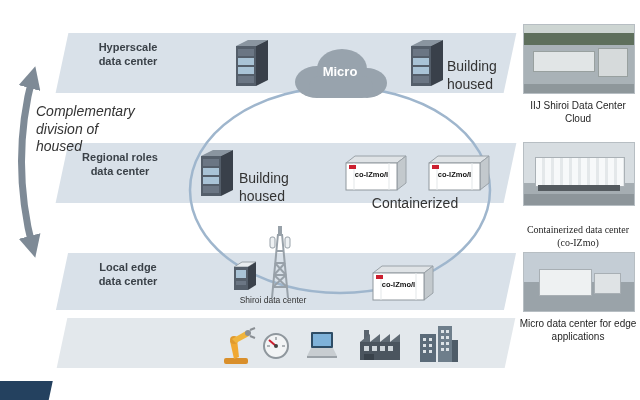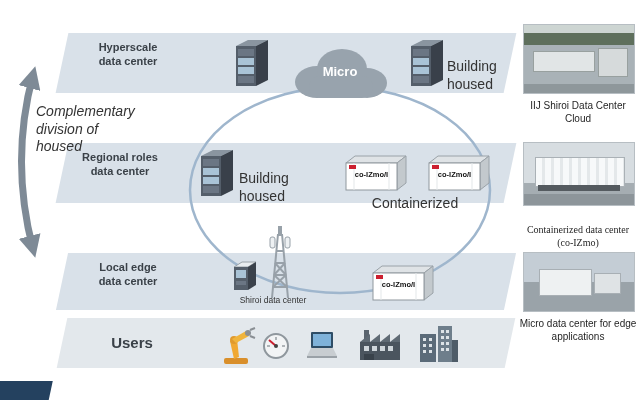--- a/index.html
+++ b/index.html
@@ -51,23 +51,20 @@
     <span>data center</span>
   </div>
   <div class="band-label" style="left:58px;top:151px;">
     <span>Regional roles</span>
     <span>data center</span>
   </div>
   <div class="band-label" style="left:66px;top:261px;">
     <span>Local edge</span>
     <span>data center</span>
   </div>
-  <div class="band-label" style="left:70px;top:334px;font-size:15px;">
-    <span>Users</span>
-  </div>
 
   <div class="smalltext" style="left:36px;top:103px;width:90px;font-style:italic;">
     <span style="display:block;">Complementary</span>
     <span style="display:block;">division of housed</span>
   </div>
 
   <div class="icon" style="left:285px;top:42px;width:110px;height:62px;">
     <svg width="110" height="62" viewBox="0 0 110 62">
       <g fill="#98a3ad">
         <ellipse cx="32" cy="40" rx="22" ry="16"></ellipse>

